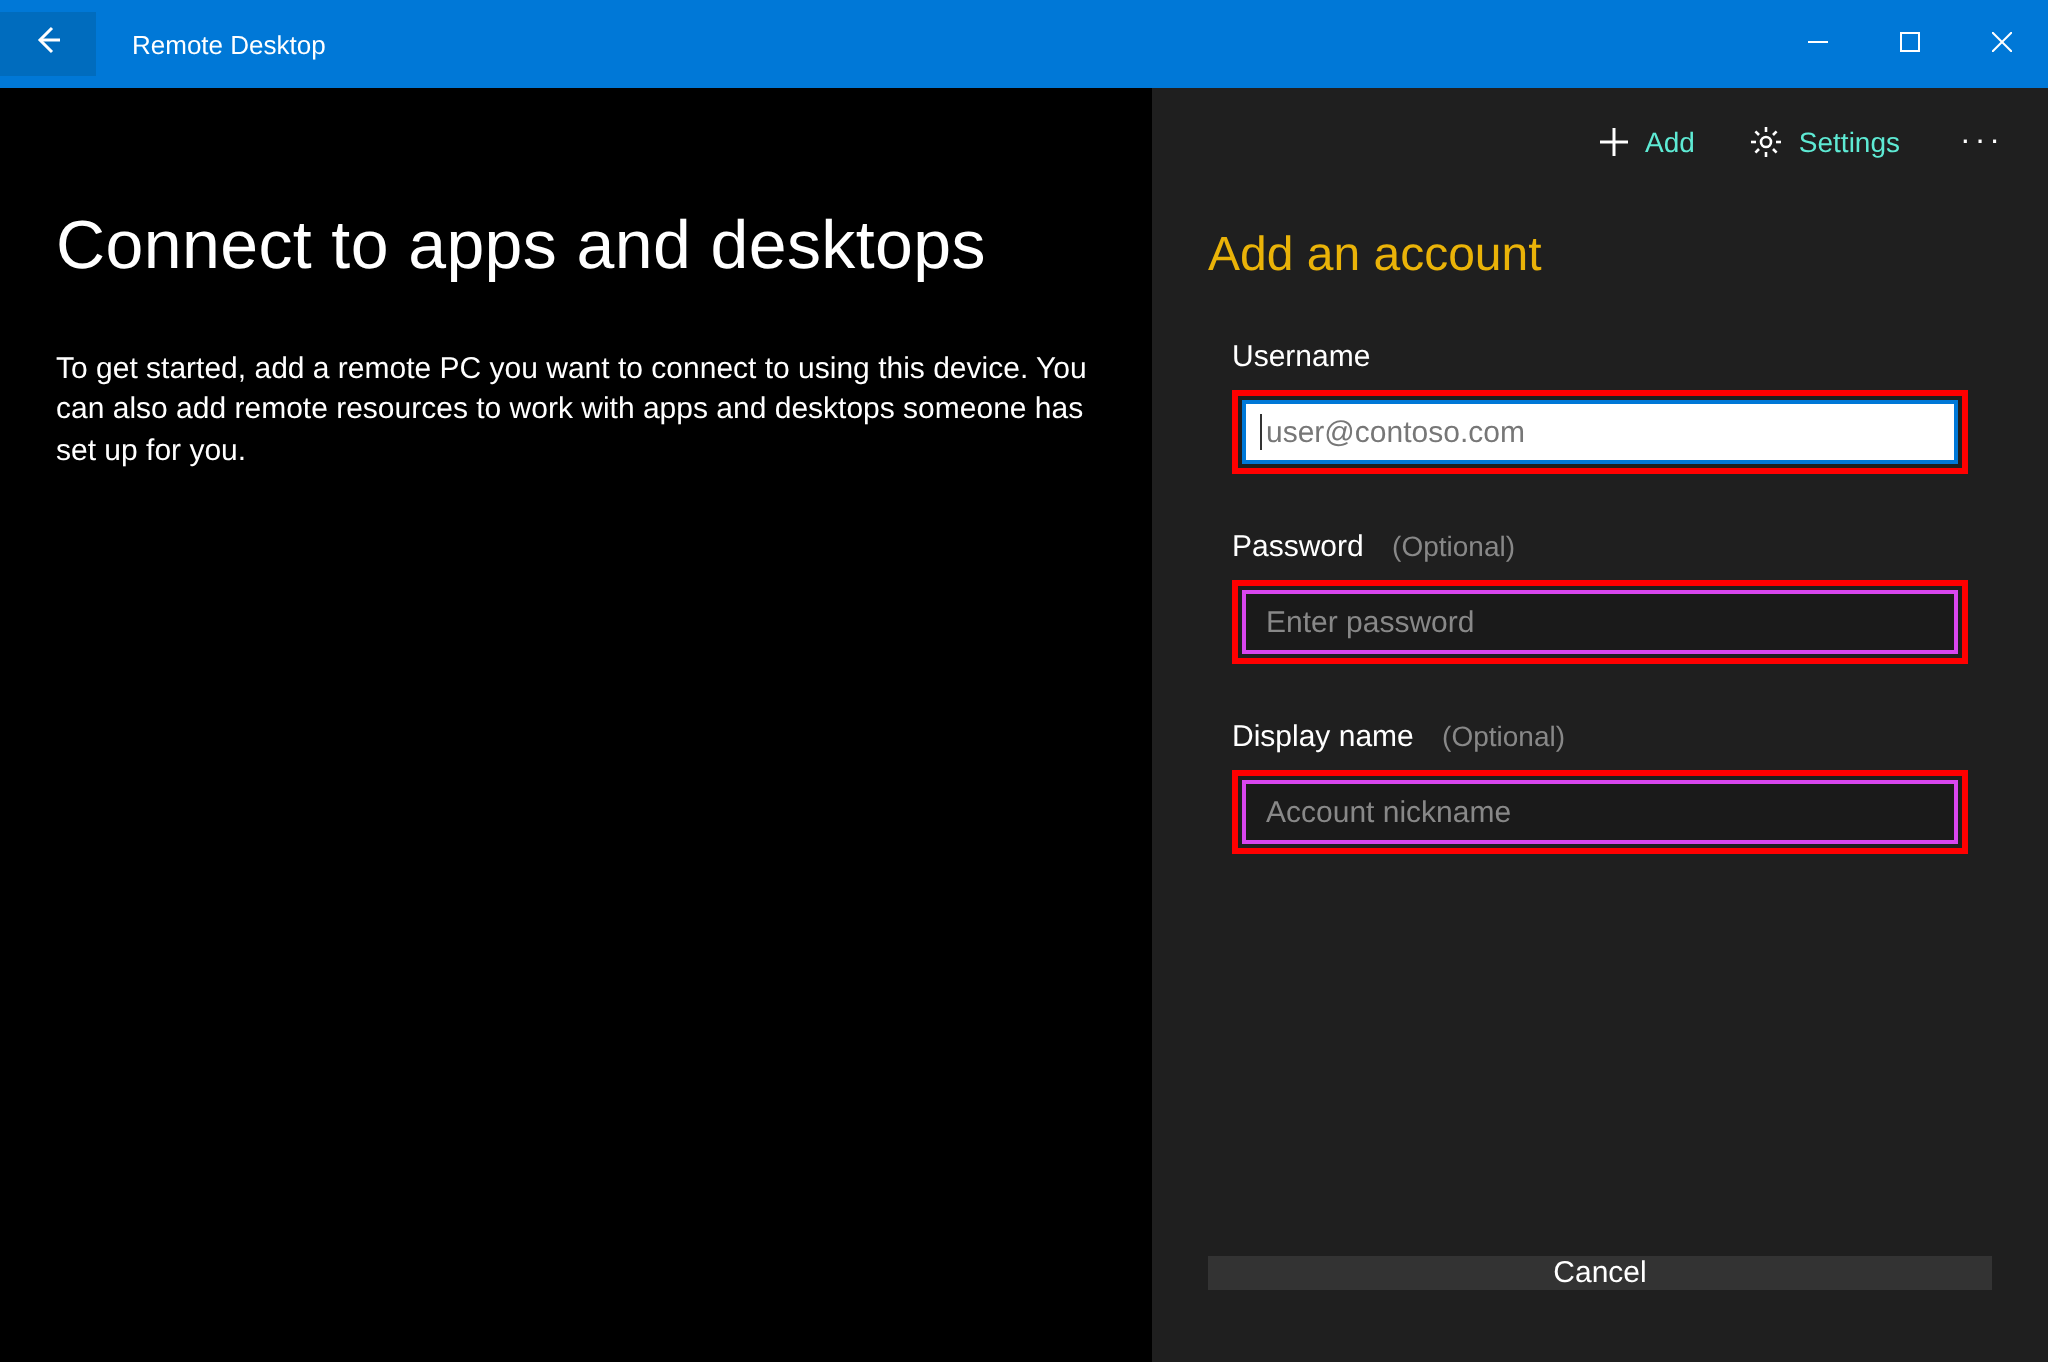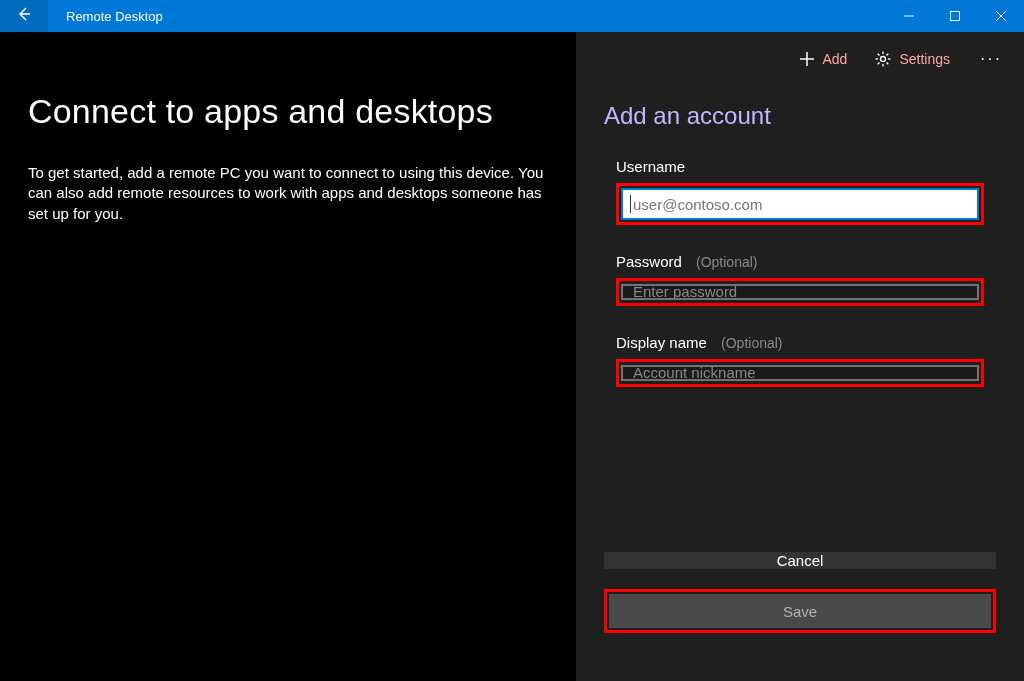--- a/index.html
+++ b/index.html
@@ -9,21 +9,21 @@
       font-family: "Segoe UI", -apple-system, sans-serif;
     }
     body {
       width: 1024px;
       height: 681px;
       background: #1a1a1a;
       color: #fff;
       overflow: hidden;
     }
     .titlebar {
-      height: 32px;
+      height: 44px;
       background: #0078d7;
       display: flex;
       align-items: center;
       color: #fff;
     }
     .back-btn {
       width: 48px;
       height: 32px;
       display: flex;
       align-items: center;
@@ -69,21 +69,21 @@
       align-items: center;
       padding: 10px 8px 8px 0;
       gap: 4px;
     }
     .toolbar-btn {
       display: flex;
       align-items: center;
       gap: 8px;
       padding: 8px 12px;
       font-size: 14px;
-      color: #fca5a5;
+      color: #5eead4;
       cursor: pointer;
     }
     .toolbar-icon {
       width: 16px;
       height: 16px;
       display: flex;
       align-items: center;
       justify-content: center;
     }
     .ellipsis-btn {
@@ -102,21 +102,21 @@
     .main-desc {
       font-size: 15px;
       font-weight: 400;
       color: #fff;
       margin: 32px 28px 0 28px;
       line-height: 1.35;
     }
     .panel-heading {
       font-size: 24px;
       font-weight: 400;
-      color: #c4b5fd;
+      color: #eab308;
       margin: 18px 0 0 28px;
     }
     .form-area {
       padding: 0 40px;
     }
     .field-label {
       font-size: 15px;
       color: #fff;
       margin-top: 28px;
     }
@@ -138,23 +138,23 @@
       padding: 0 10px;
       font-size: 15px;
       color: #ef4444;
       outline: none;
     }
     .input-username::placeholder {
       color: #777;
     }
     .input-dark {
       width: 100%;
-      height: 16px;
+      height: 32px;
       background: #1a1a1a;
-      border: 2px solid #737373;
+      border: 2px solid #d946ef;
       padding: 0 10px;
       font-size: 15px;
       color: #fff;
       outline: none;
     }
     .input-dark::placeholder {
       color: #888;
     }
     .button-row {
       position: absolute;
@@ -301,18 +301,15 @@
         <span>Display name</span>
         <span class="optional">(Optional)</span>
       </div>
       <div class="red-wrap">
         <input type="text" class="input-dark" placeholder="Account nickname" style="">
       </div>
     </div>
 
     <div class="button-row">
       <button class="btn">Cancel</button>
-      <div class="red-wrap-btn">
-        <button class="btn btn-save">Save</button>
-      </div>
     </div>
   </div>
 </div>
 
 </body></html>

